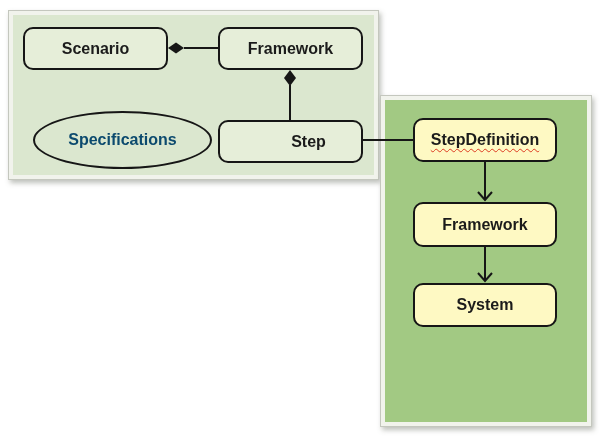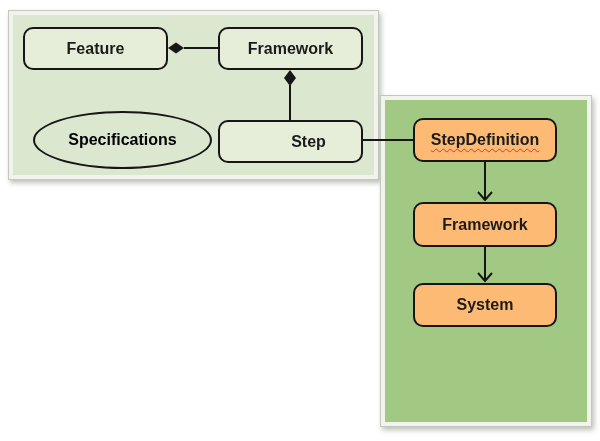--- a/index.html
+++ b/index.html
@@ -16,57 +16,57 @@
   .panel-right{left:380px;top:95px;width:210px;height:330px;background:#a2c983;}
   .node{
     position:absolute;
     border:2px solid #161616;
     border-radius:10px;
     display:flex;align-items:center;justify-content:center;
     font-weight:bold;font-size:16px;color:#1b1b1b;
     box-sizing:border-box;
   }
   .node-light{background:#e6eed9;}
-  .node-green{background:#fdba74;}
+  .node-green{background:#fef9c3;}
   .n-feature{left:23px;top:27px;width:145px;height:43px;}
   .n-scenario{left:218px;top:27px;width:145px;height:43px;}
   .n-step{left:218px;top:120px;width:145px;height:43px;padding-left:36px;}
   .n-stepdef{left:413px;top:118px;width:144px;height:44px;}
   .n-framework{left:413px;top:202px;width:144px;height:45px;}
   .n-system{left:413px;top:283px;width:144px;height:44px;}
   .squiggle{
     text-decoration-line:underline;
     text-decoration-style:wavy;
     text-decoration-color:#dd3b22;
     text-decoration-thickness:1px;
     text-underline-offset:3px;
   }
   .ellipse{
     position:absolute;
     border:2px solid #161616;
     border-radius:50%;
     display:flex;flex-direction:column;align-items:center;justify-content:center;
-    font-weight:bold;font-size:16px;color:#000000;line-height:20px;
+    font-weight:bold;font-size:16px;color:#0c4a6e;line-height:20px;
     box-sizing:border-box;text-align:center;
   }
   .e-spec{left:33px;top:111px;width:179px;height:58px;background:#dbe7cf;}
   .e-impl{left:382px;top:348px;width:203px;height:63px;background:#a2c983;}
   .overlay{position:absolute;left:0;top:0;pointer-events:none;}
 </style>
 </head>
 <body>
 
 <div class="canvas">
 
   <div class="panel panel-left"></div>
 
   <div class="panel panel-right"></div>
 
   <div class="node node-light n-feature">
-    <span>Feature</span>
+    <span>Scenario</span>
   </div>
   <div class="node node-light n-scenario">
     <span>Framework</span>
   </div>
   <div class="node node-light n-step">
     <span>Step</span>
   </div>
   <div class="ellipse e-spec">
     <span>Specifications</span>
   </div>

